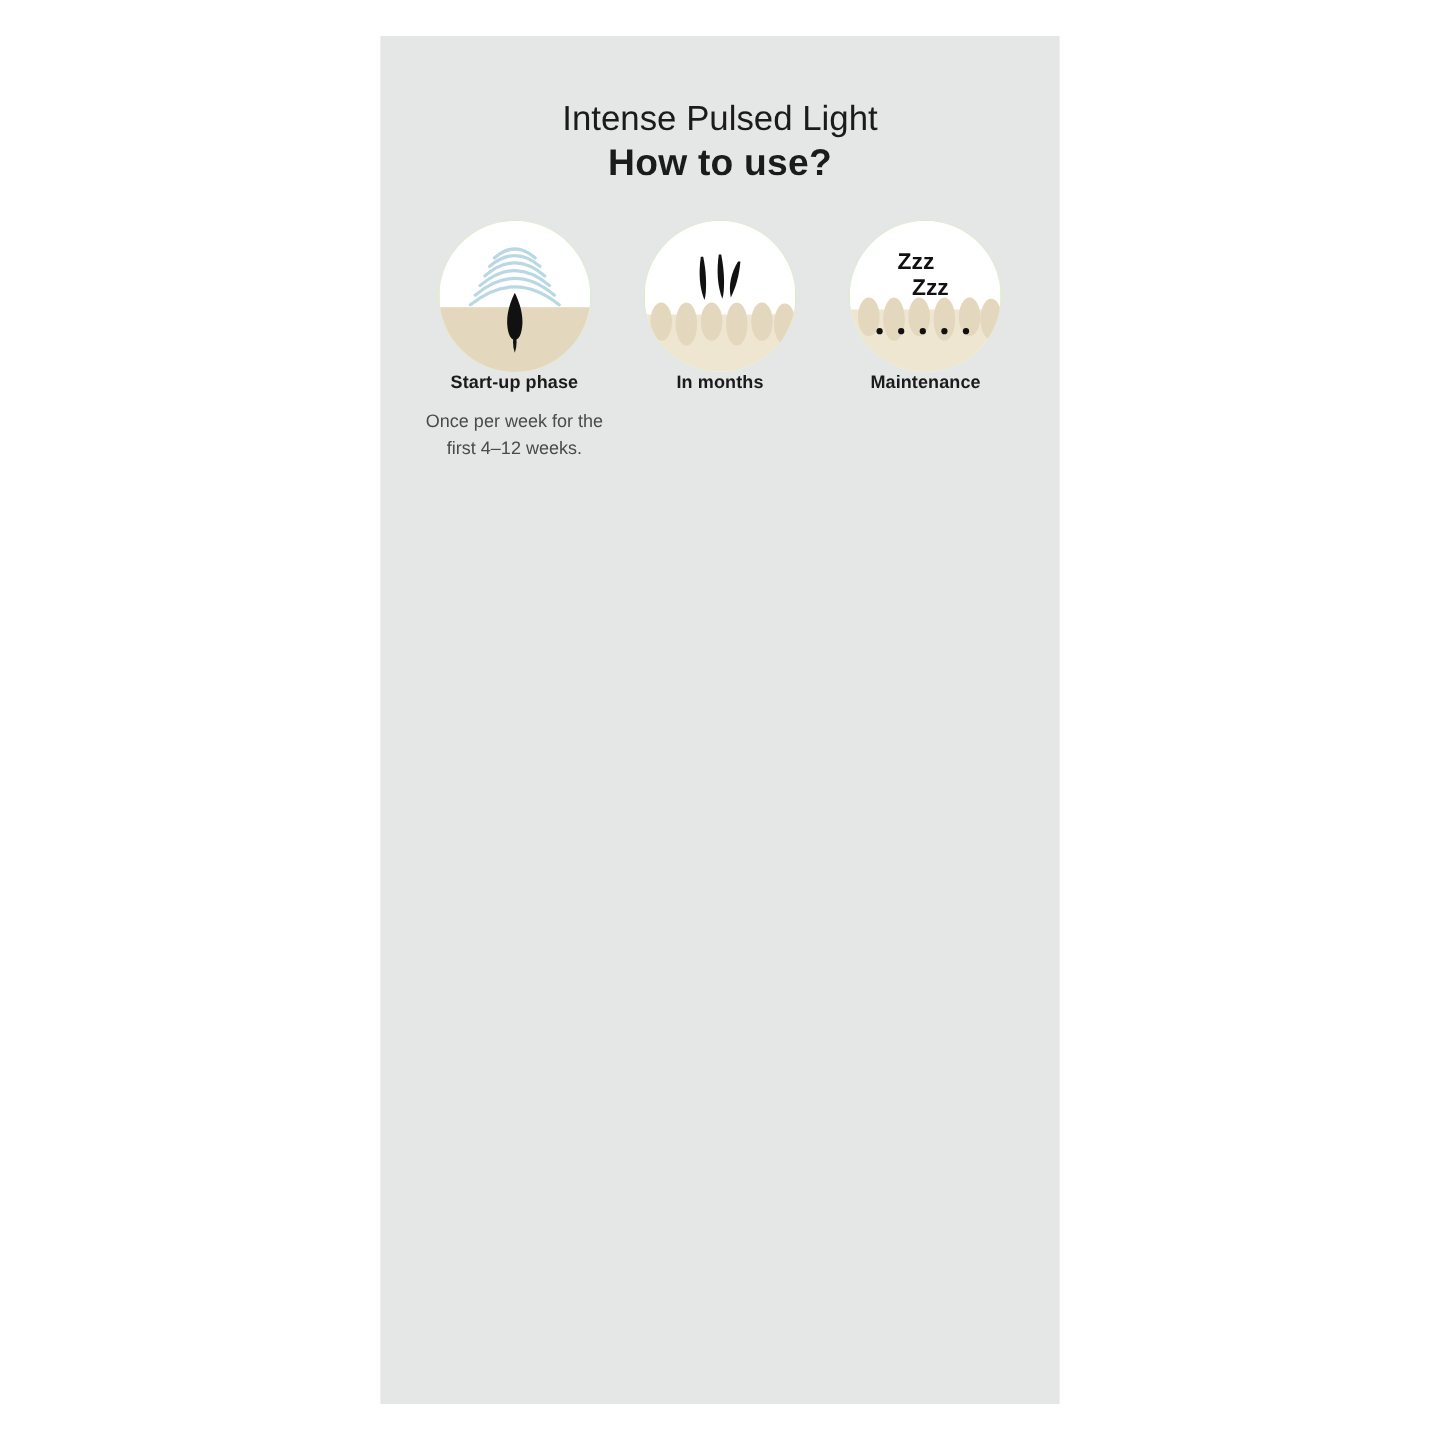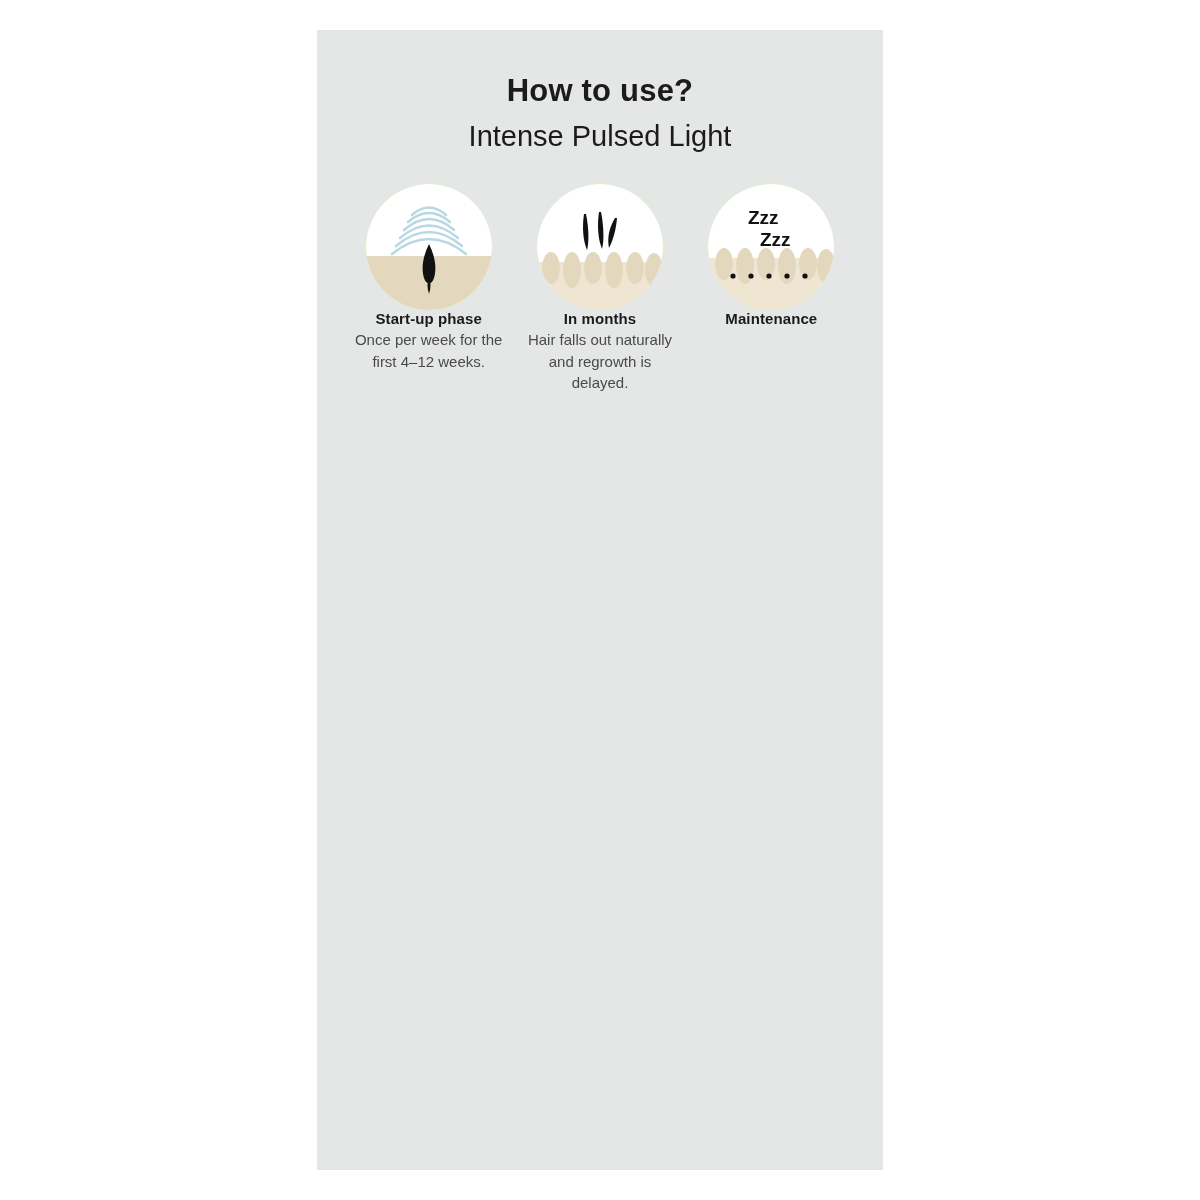--- a/index.html
+++ b/index.html
@@ -74,37 +74,37 @@
   }
 
   .step-label {
     font-size: 15px;
     font-weight: bold;
     color: #1b1b1b;
     letter-spacing: 0.1px;
   }
 
   .step-desc {
-    margin-top: 2px;
+    margin-top: 14px;
     font-size: 15px;
     color: #4a4a4a;
     line-height: 1.45;
     padding: 0 4px;
   }
 </style>
 </head>
 <body>
 
 <div id="page">
 
   <div id="panel">
 
     <div id="header">
+      <div id="subtitle">Intense Pulsed Light</div>
       <div id="title">How to use?</div>
-      <div id="subtitle">Intense Pulsed Light</div>
     </div>
 
     <div id="steps">
 
       <div class="step">
         <div class="icon-wrap">
           <svg width="126" height="126" viewBox="0 0 126 126">
             <rect x="0" y="0" width="126" height="126" fill="#ffffff"></rect>
             <rect x="0" y="72" width="126" height="54" fill="#e3d8bd"></rect>
             <g stroke="#b9d8e4" stroke-width="2.6" fill="none" stroke-linecap="round">
@@ -137,21 +137,20 @@
               <ellipse cx="117" cy="86" rx="9" ry="17"></ellipse>
             </g>
             <g fill="#111111">
               <path d="M47 30 C45 44 46 56 50 66 C52 60 52 44 49 30 Z"></path>
               <path d="M62 28 C60 42 61 55 65 65 C67 58 67 43 64 28 Z"></path>
               <path d="M78 34 C72 44 70 54 72 64 C76 56 79 46 80 34 Z"></path>
             </g>
           </svg>
         </div>
         <div class="step-label">In months</div>
-        <div class="step-desc">Hair falls out naturally and regrowth is delayed.</div>
       </div>
 
       <div class="step">
         <div class="icon-wrap">
           <svg width="126" height="126" viewBox="0 0 126 126">
             <rect x="0" y="0" width="126" height="126" fill="#ffffff"></rect>
             <path d="M0 74 L126 74 L126 126 L0 126 Z" fill="#efe6d2"></path>
             <g fill="#e3d8bd">
               <ellipse cx="16" cy="80" rx="9" ry="16"></ellipse>
               <ellipse cx="37" cy="82" rx="9" ry="18"></ellipse>

